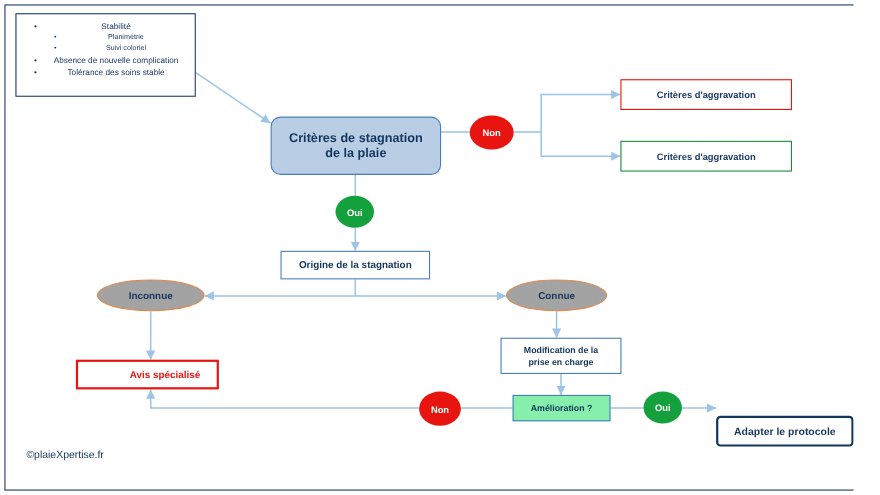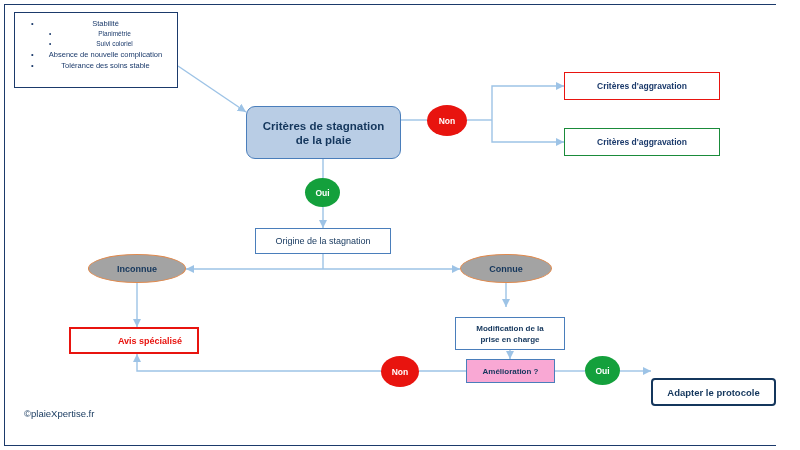--- a/index.html
+++ b/index.html
@@ -159,21 +159,21 @@
   
   .origine {
     left: 255px;
     top: 228px;
     width: 136px;
     height: 26px;
     background: #ffffff;
     border: 1px solid #4a7ebb;
     color: #14365c;
     font-size: 9px;
-    font-weight: normal;
+    font-weight: bold;
   }
 
   
   .ellipse-orange {
     background: #a3a3a3;
     border: 1px solid #e08a4e;
     border-radius: 50%;
     color: #14365c;
     font-size: 9px;
     font-weight: bold;
@@ -201,38 +201,38 @@
     border: 2px solid #e8140f;
     color: #e8140f;
     font-size: 9px;
     font-weight: bold;
     padding-left: 32px;
   }
 
   
   .modif {
     left: 455px;
-    top: 317px;
+    top: 307px;
     width: 110px;
     height: 33px;
     background: #ffffff;
     border: 1px solid #4a7ebb;
     color: #14365c;
     font-size: 8px;
     font-weight: bold;
     line-height: 11px;
   }
 
   
   .amelio {
     left: 466px;
     top: 359px;
     width: 89px;
     height: 24px;
-    background: #f9a8d4;
+    background: #86efac;
     border: 1px solid #4a7ebb;
     color: #14365c;
     font-size: 8px;
     font-weight: bold;
   }
 
   
   .adapter {
     left: 651px;
     top: 357px;

